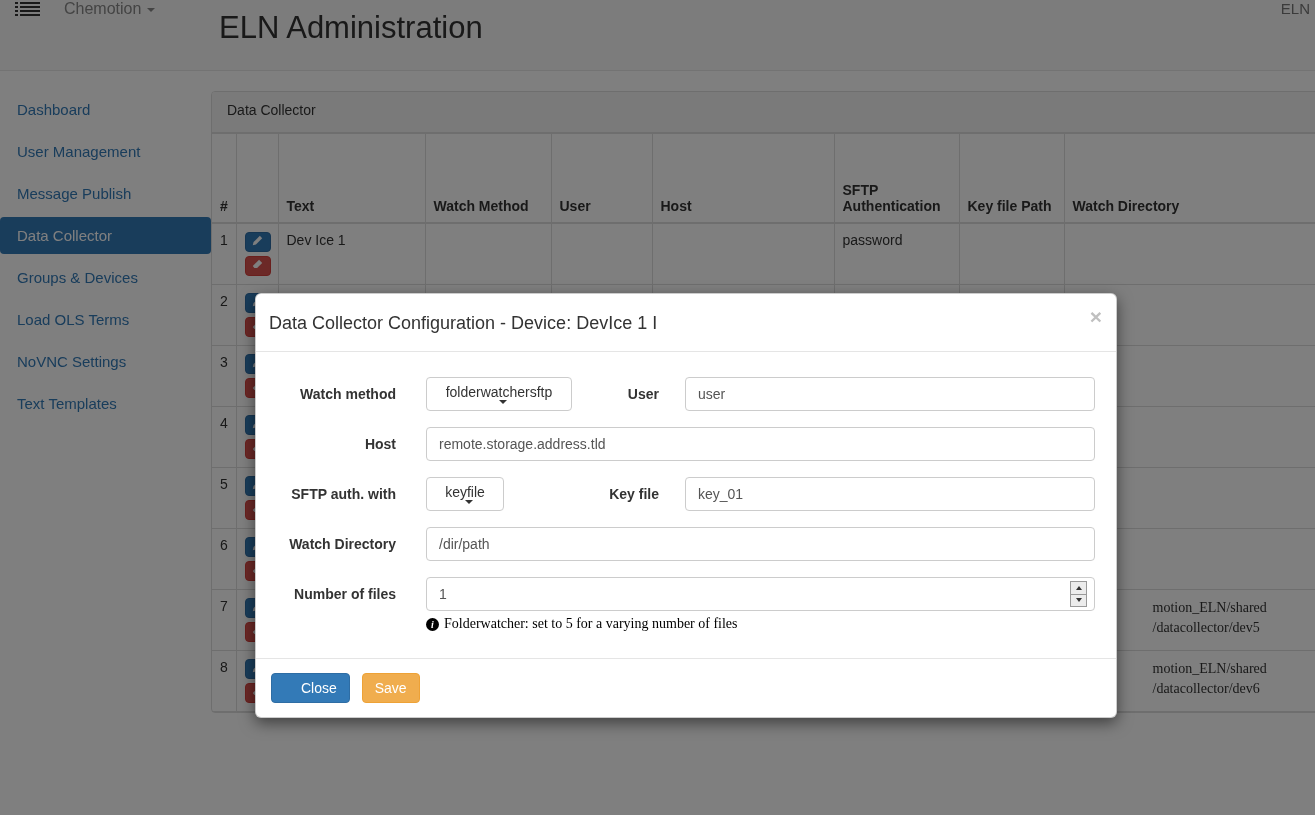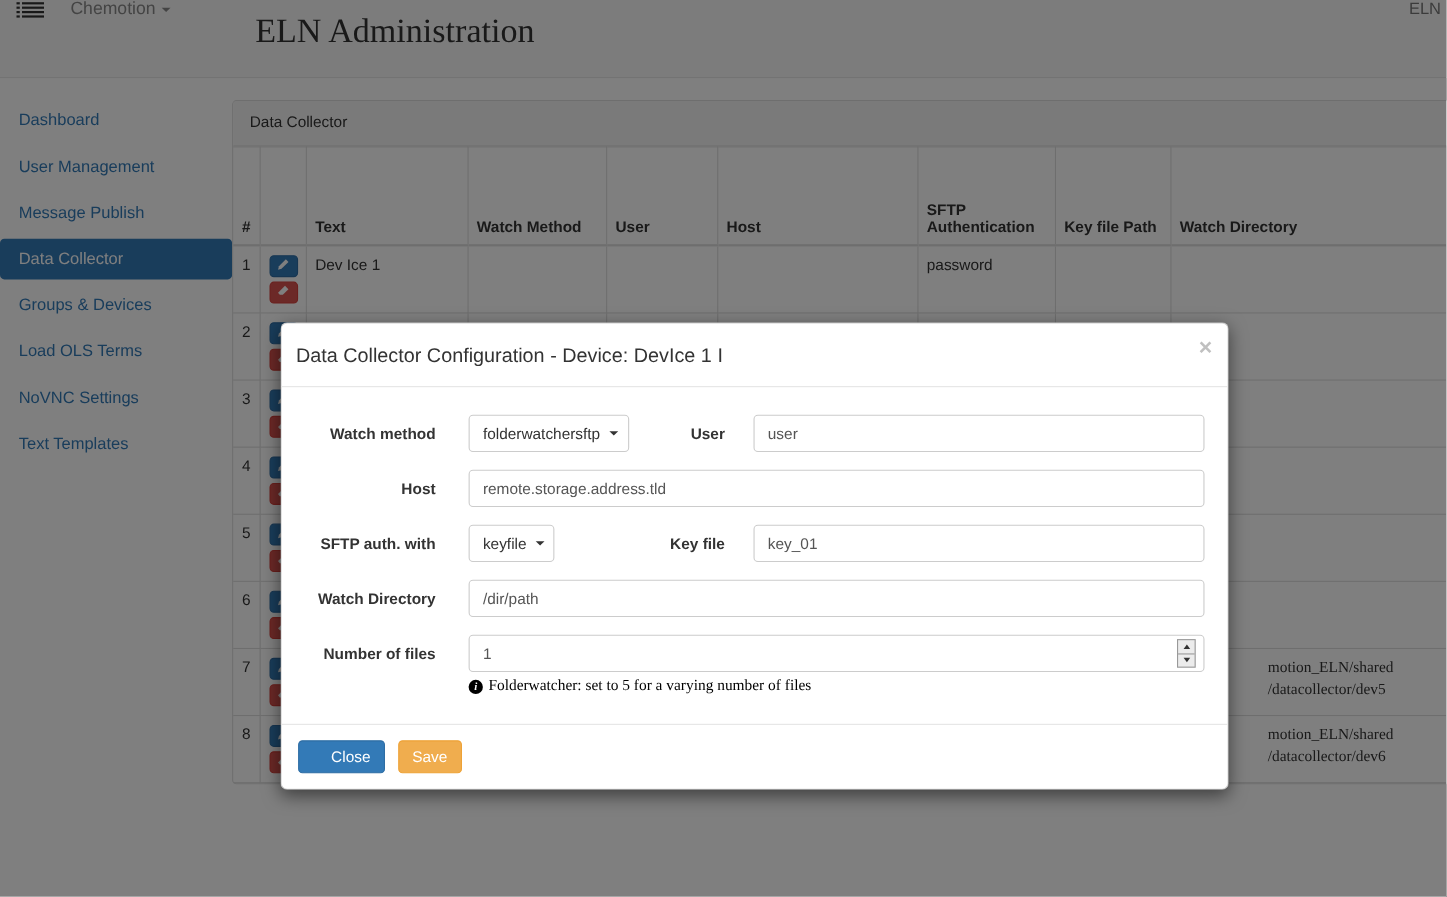--- a/index.html
+++ b/index.html
@@ -12,21 +12,21 @@
   
   .navbar { position:absolute; left:0; top:0; right:0; height:71px;
             background:#f8f8f8; border-bottom:1px solid #e7e7e7; z-index:1; }
   .hamburger { position:absolute; left:15px; top:2px; width:25px; height:14px; cursor:pointer; }
   .hamburger .hrow { display:flex; align-items:center; height:2px; margin-bottom:2px; }
   .hamburger .hrow .sq { width:3px; height:2px; background:#333; margin-right:2px; }
   .hamburger .hrow .bar { flex:1; height:2px; background:#333; }
   .brand { position:absolute; left:64px; top:0; font-size:16px; color:#888; cursor:pointer; }
   .caret { display:inline-block; width:0; height:0; border-left:4px solid transparent;
            border-right:4px solid transparent; border-top:4px solid #888; margin-left:6px; vertical-align:middle; }
-  .page-title { position:absolute; left:232px; top:10px; font-size:31px; font-weight:500; color:#333;font-family:Liberation Serif, serif; }
+  .page-title { position:absolute; left:219px; top:10px; font-size:31px; font-weight:500; color:#333; }
   .nav-right { position:absolute; right:5px; top:0; font-size:15px; color:#777; cursor:pointer; }
 
   
   .sidebar { position:absolute; left:0; top:91px; width:211px; z-index:1; }
   .sidebar ul { list-style:none; }
   .sidebar li { height:37px; margin-bottom:5px; display:flex; align-items:center;
                 padding-left:17px; font-size:15px; color:#337ab7; border-radius:4px; cursor:pointer; }
   .sidebar li.active { background:#337ab7; color:#fff; }
 
   
@@ -60,21 +60,21 @@
   .modal-body { padding:25px 21px 26px 15px; }
   .form-row { display:flex; align-items:center; margin-bottom:16px; }
   .form-row:last-child { margin-bottom:0; }
   .lbl { flex:0 0 125px; text-align:right; margin-right:30px; font-weight:bold; color:#333; }
   .lbl2 { flex:1; text-align:right; margin-right:26px; font-weight:bold; color:#333; }
   .tb { height:34px; border:1px solid #ccc; border-radius:4px; padding:6px 12px;
         font-size:14px; color:#555; font-family:inherit; background:#fff; }
   .tb.grow { flex:1; }
   .tb.w410 { width:410px; }
   .dd { height:34px; background:#fff; border:1px solid #ccc; border-radius:4px;
-        padding:6px 12px; font-size:14px; color:#333; display:inline-flex; align-items:center; cursor:pointer; }
+        padding:6px 12px; font-size:14px; color:#333; display:inline-flex; align-items:center; cursor:pointer;flex-direction:column; }
   .dd .caret { border-top-color:#333; margin-left:8px; }
   .num-wrap { position:relative; flex:1; }
   .num-wrap .tb { width:100%; }
   .spinner { position:absolute; right:8px; top:4px; width:17px; height:26px;
              border:1px solid #999; background:#ececec; display:flex; flex-direction:column; cursor:pointer; }
   .spinner .cell { flex:1; display:flex; align-items:center; justify-content:center; }
   .spinner .cell + .cell { border-top:1px solid #999; }
   .tri-up { width:0; height:0; border-left:3.5px solid transparent; border-right:3.5px solid transparent;
             border-bottom:4px solid #333; }
   .tri-dn { width:0; height:0; border-left:3.5px solid transparent; border-right:3.5px solid transparent;

